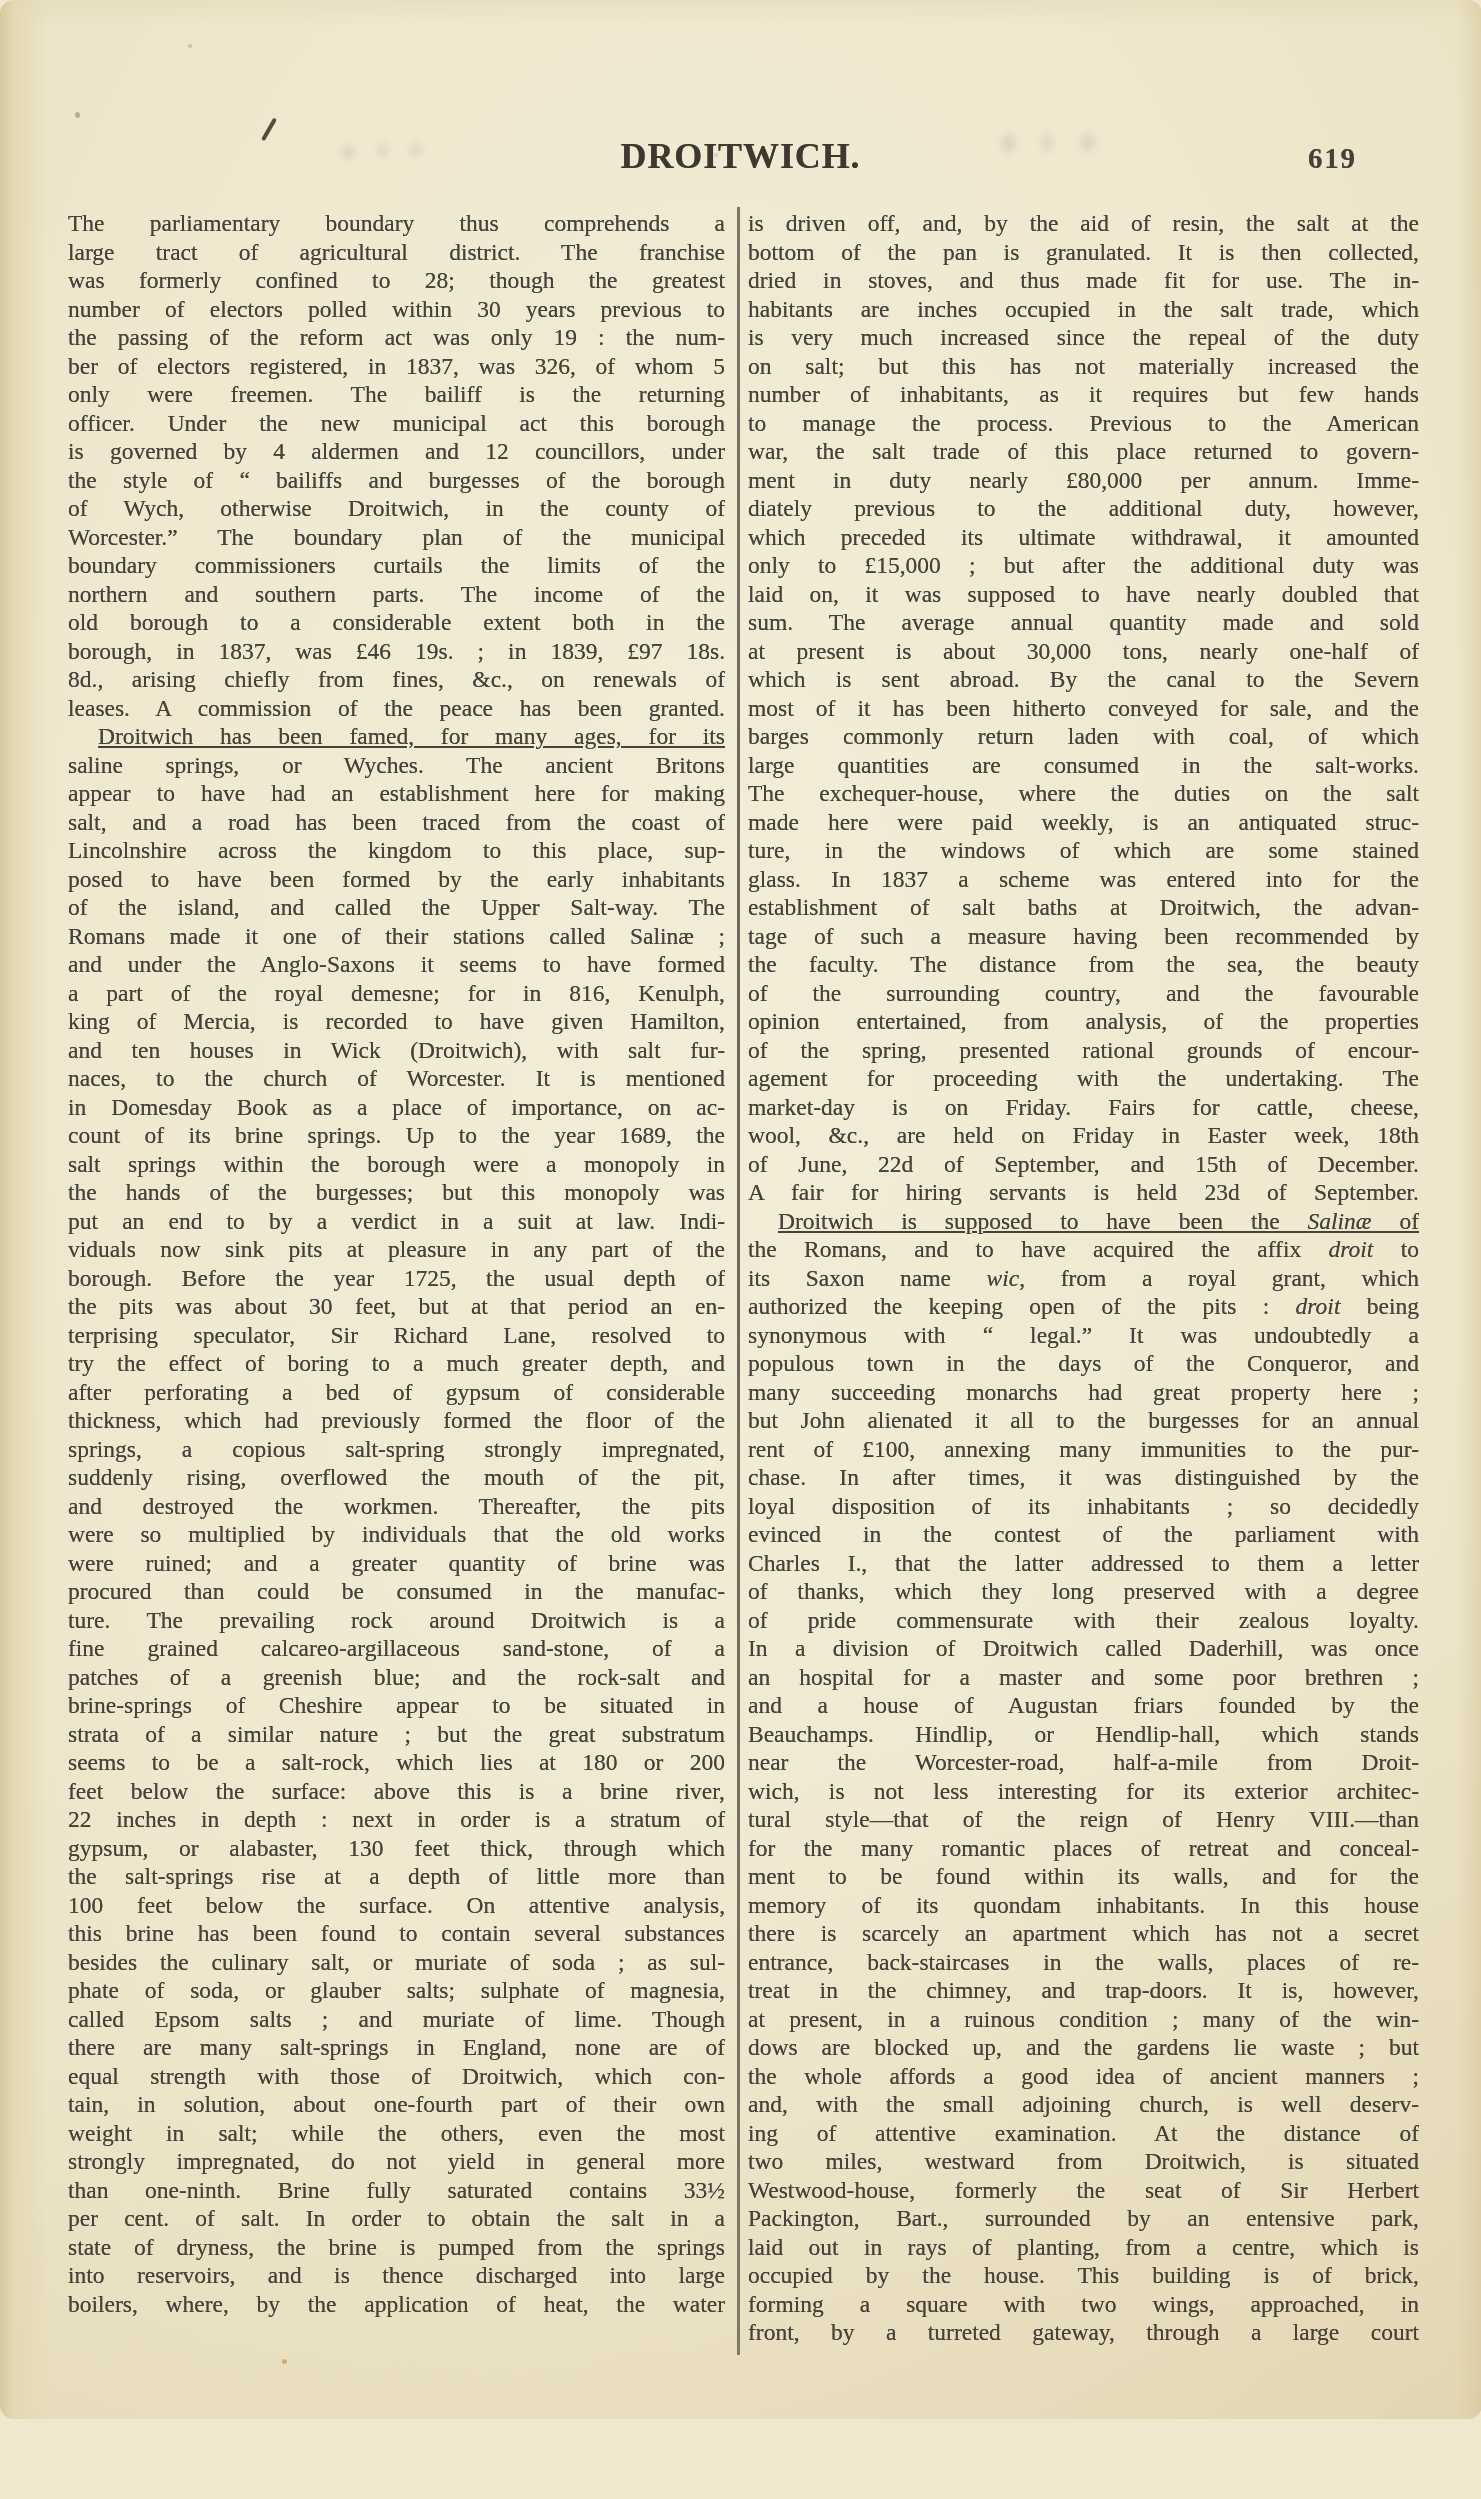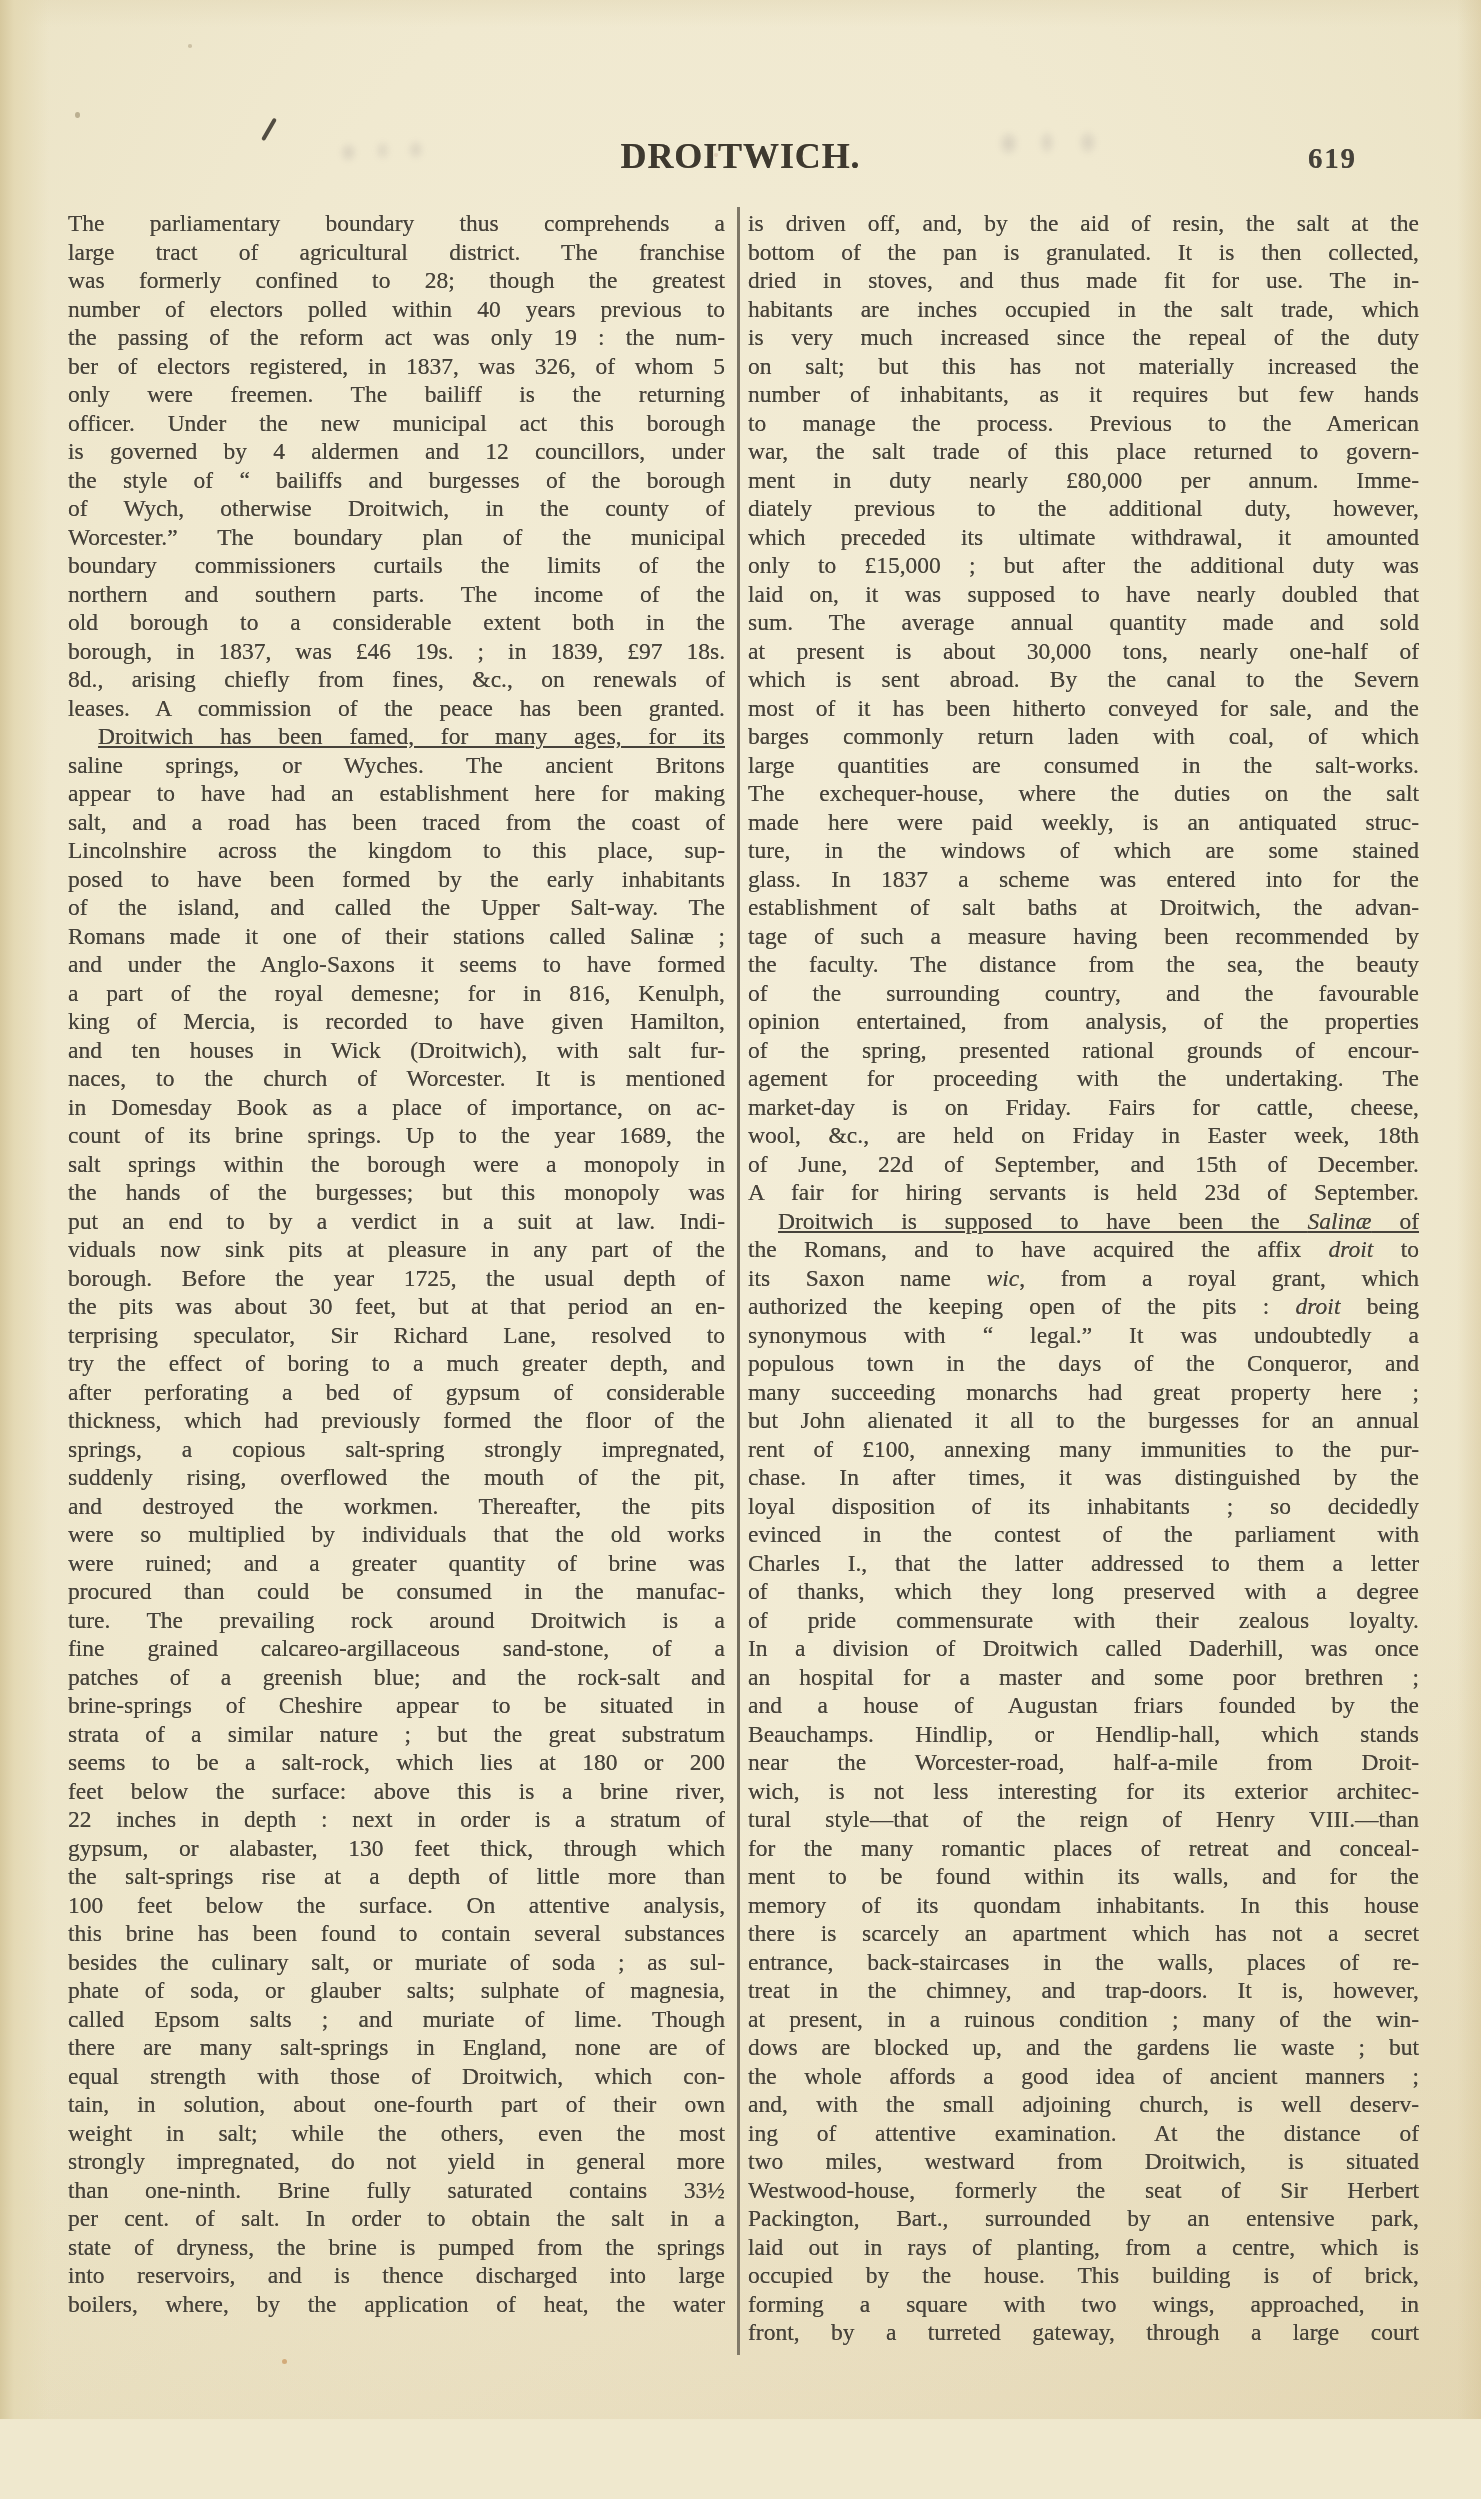--- a/index.html
+++ b/index.html
@@ -9,20 +9,21 @@
     width:1482px;height:2419px;
     overflow:hidden;
     font-family:"Liberation Serif","DejaVu Serif",serif;
     color:#45413a;
     background:
       linear-gradient(90deg, #d6c89e 0px, #e4d9b4 14px, rgba(240,233,212,0) 49px),
       linear-gradient(270deg, rgba(214,197,154,.55) 0px, rgba(240,233,212,0) 25px),
       linear-gradient(180deg, rgba(226,215,181,.5) 0px, rgba(240,233,212,0) 27px),
       linear-gradient(160deg, rgba(0,0,0,0) 70%, rgba(210,184,137,.28) 100%),
       radial-gradient(ellipse at 48% 42%, #f3edd8 0%, #f0e9d0 55%, #e9e1c2 100%);
+    border-radius: 14px;
   }
   .running-title{
     position:absolute;top:135px;left:37px;width:1407px;
     text-align:center;
     font-size:36px;font-weight:bold;letter-spacing:0.9px;
     color:#3e392f;
     text-shadow:0 0 0.5px rgba(62,57,47,.7);
   }
   .page-number{
     position:absolute;top:142px;left:1308px;
@@ -95,21 +96,21 @@
   <div class="speck speck-3"></div>
   <div class="speck speck-4"></div>
 
   <div class="running-title">DROITWICH.</div>
   <div class="page-number">619</div>
 
   <div class="col col-left">
       <div class="line">The parliamentary boundary thus comprehends a</div>
       <div class="line">large tract of agricultural district.  The franchise</div>
       <div class="line">was formerly confined to 28; though the greatest</div>
-      <div class="line">number of electors polled within 40 years previous to</div>
+      <div class="line">number of electors polled within 30 years previous to</div>
       <div class="line">the passing of the reform act was only 19 : the num-</div>
       <div class="line">ber of electors registered, in 1837, was 326, of whom 5</div>
       <div class="line">only were freemen.  The bailiff is the returning</div>
       <div class="line">officer.  Under the new municipal act this borough</div>
       <div class="line">is governed by 4 aldermen and 12 councillors, under</div>
       <div class="line">the style of “ bailiffs and burgesses of the borough</div>
       <div class="line">of Wych, otherwise Droitwich, in the county of</div>
       <div class="line">Worcester.”  The boundary plan of the municipal</div>
       <div class="line">boundary commissioners curtails the limits of the</div>
       <div class="line">northern and southern parts.  The income of the</div>

